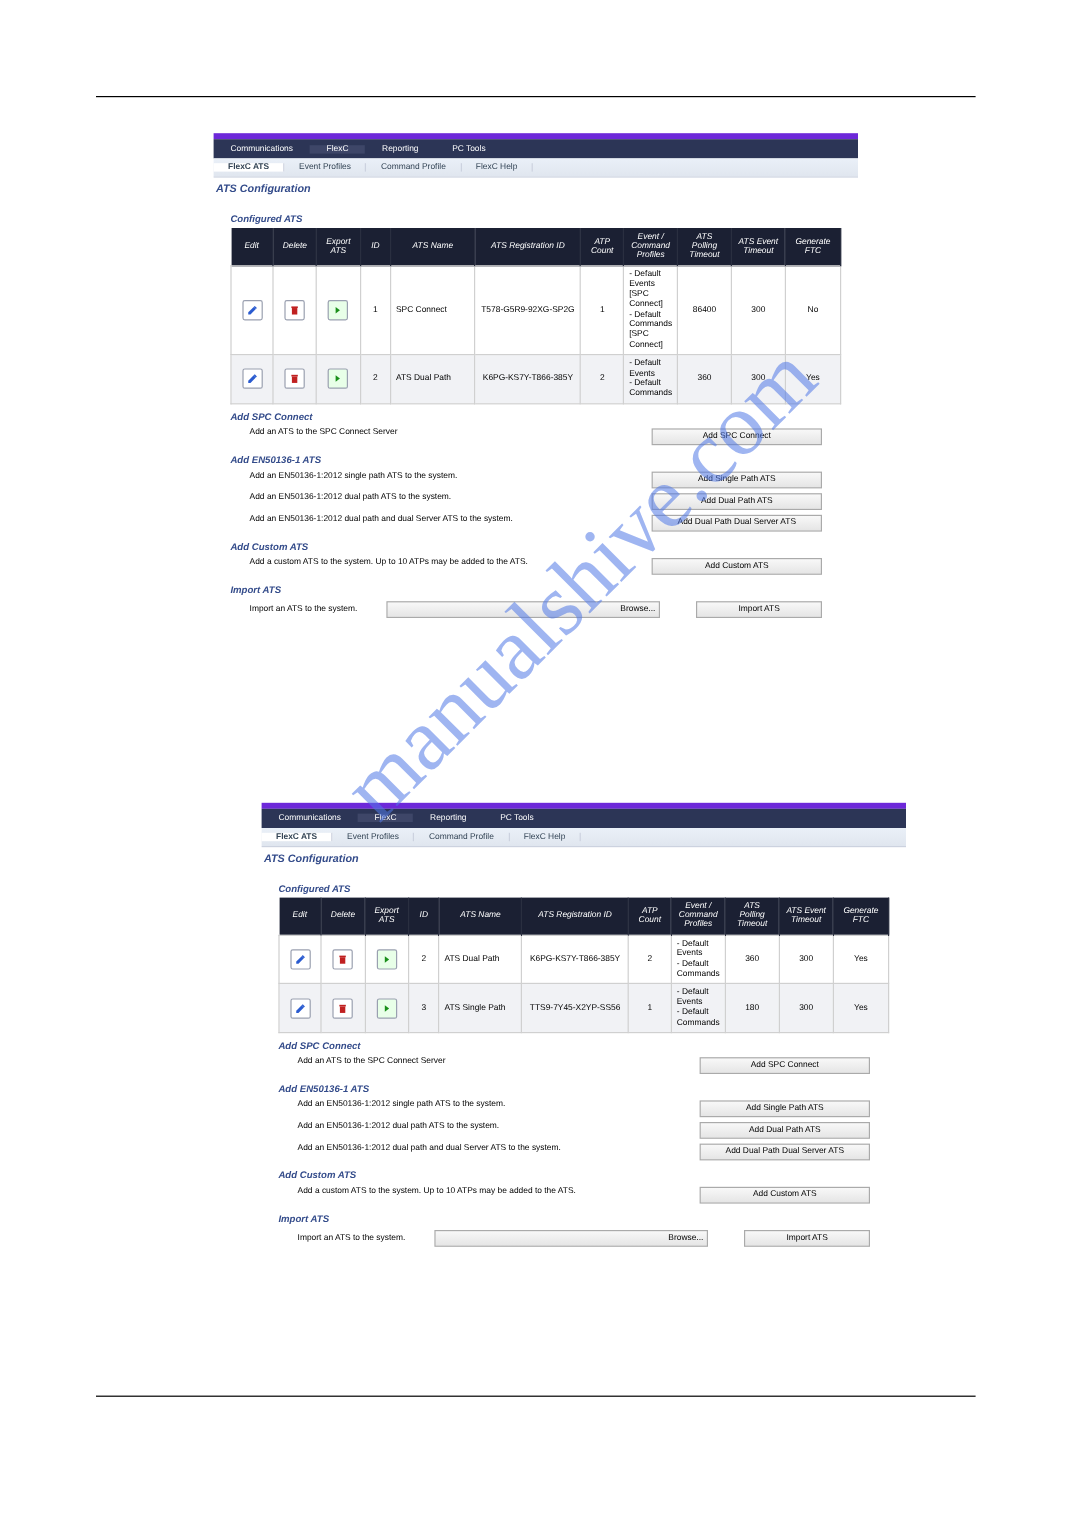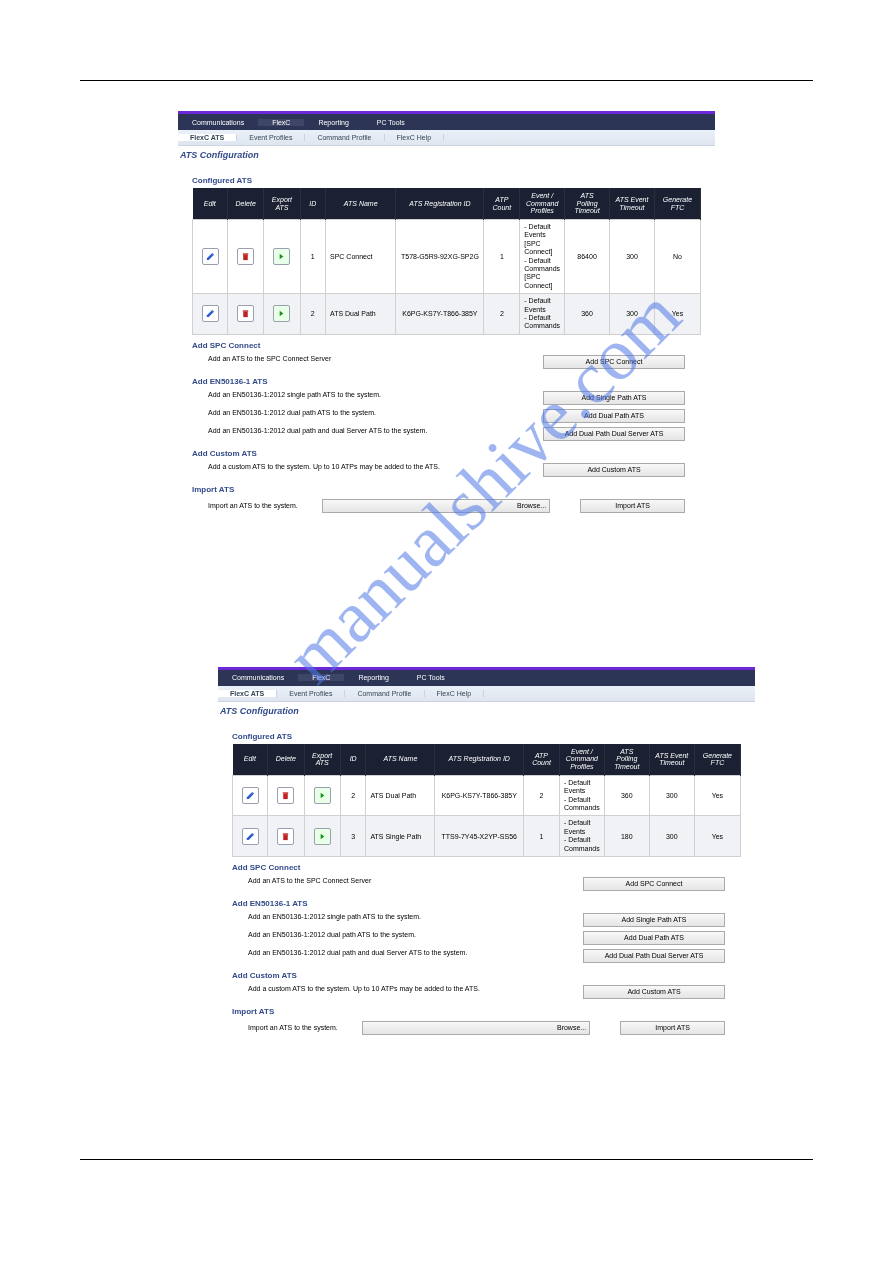--- a/index.html
+++ b/index.html
@@ -15,21 +15,21 @@
 hr.page-rule {
   border: none;
   border-top: 1px solid #000;
   margin: 0 80px;
 }
 .page-rule.top { margin-top: 80px; }
 .page-rule.bottom { margin-top: 120px; margin-bottom: 80px; }
 
 .shot {
   margin: 30px 178px 20px 178px;
-  border-top: 3px solid #6d28d9;
+  border-top: 5px solid #6d28d9;
 }
 .nav1 {
   background: #2c3556;
   color: #fff;
   display: flex;
   height: 16px;
   align-items: center;
 }
 .nav1 .tab {
   padding: 0 14px;
@@ -57,20 +57,21 @@
 }
 .page-title {
   color: #334b8a;
   font-style: italic;
   font-weight: bold;
   font-size: 9px;
   padding: 4px 2px 10px 2px;
 }
 .section-head {
   color: #334b8a;
+  font-style: italic;
   font-weight: bold;
   font-size: 8px;
   padding: 6px 0 3px 14px;
 }
 table.grid {
   width: 100%;
   border-collapse: collapse;
   font-size: 7px;
 }
 table.grid thead th {

